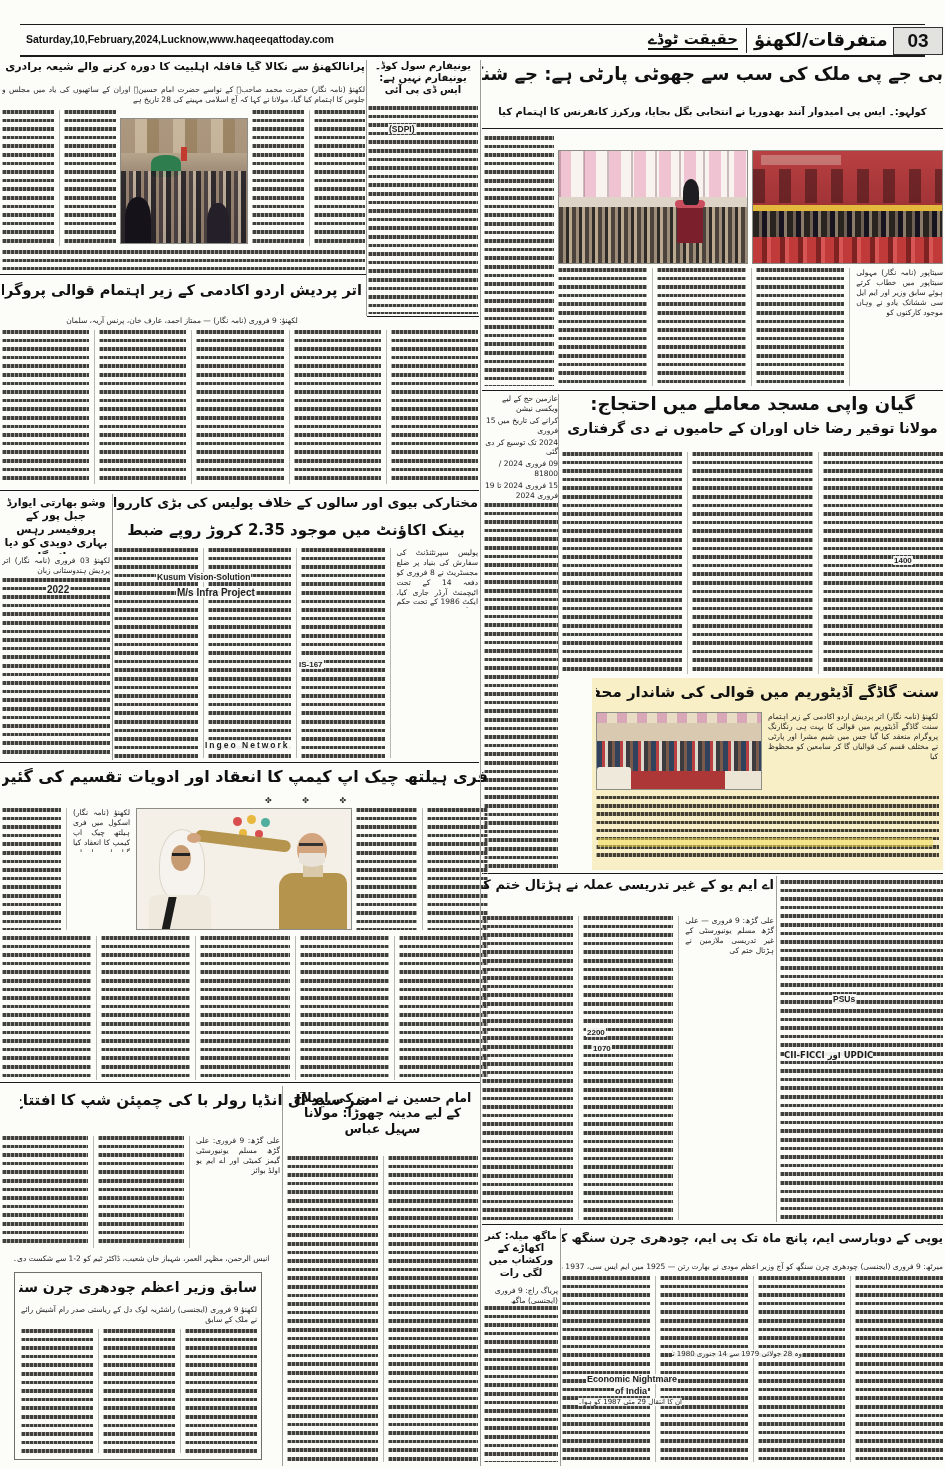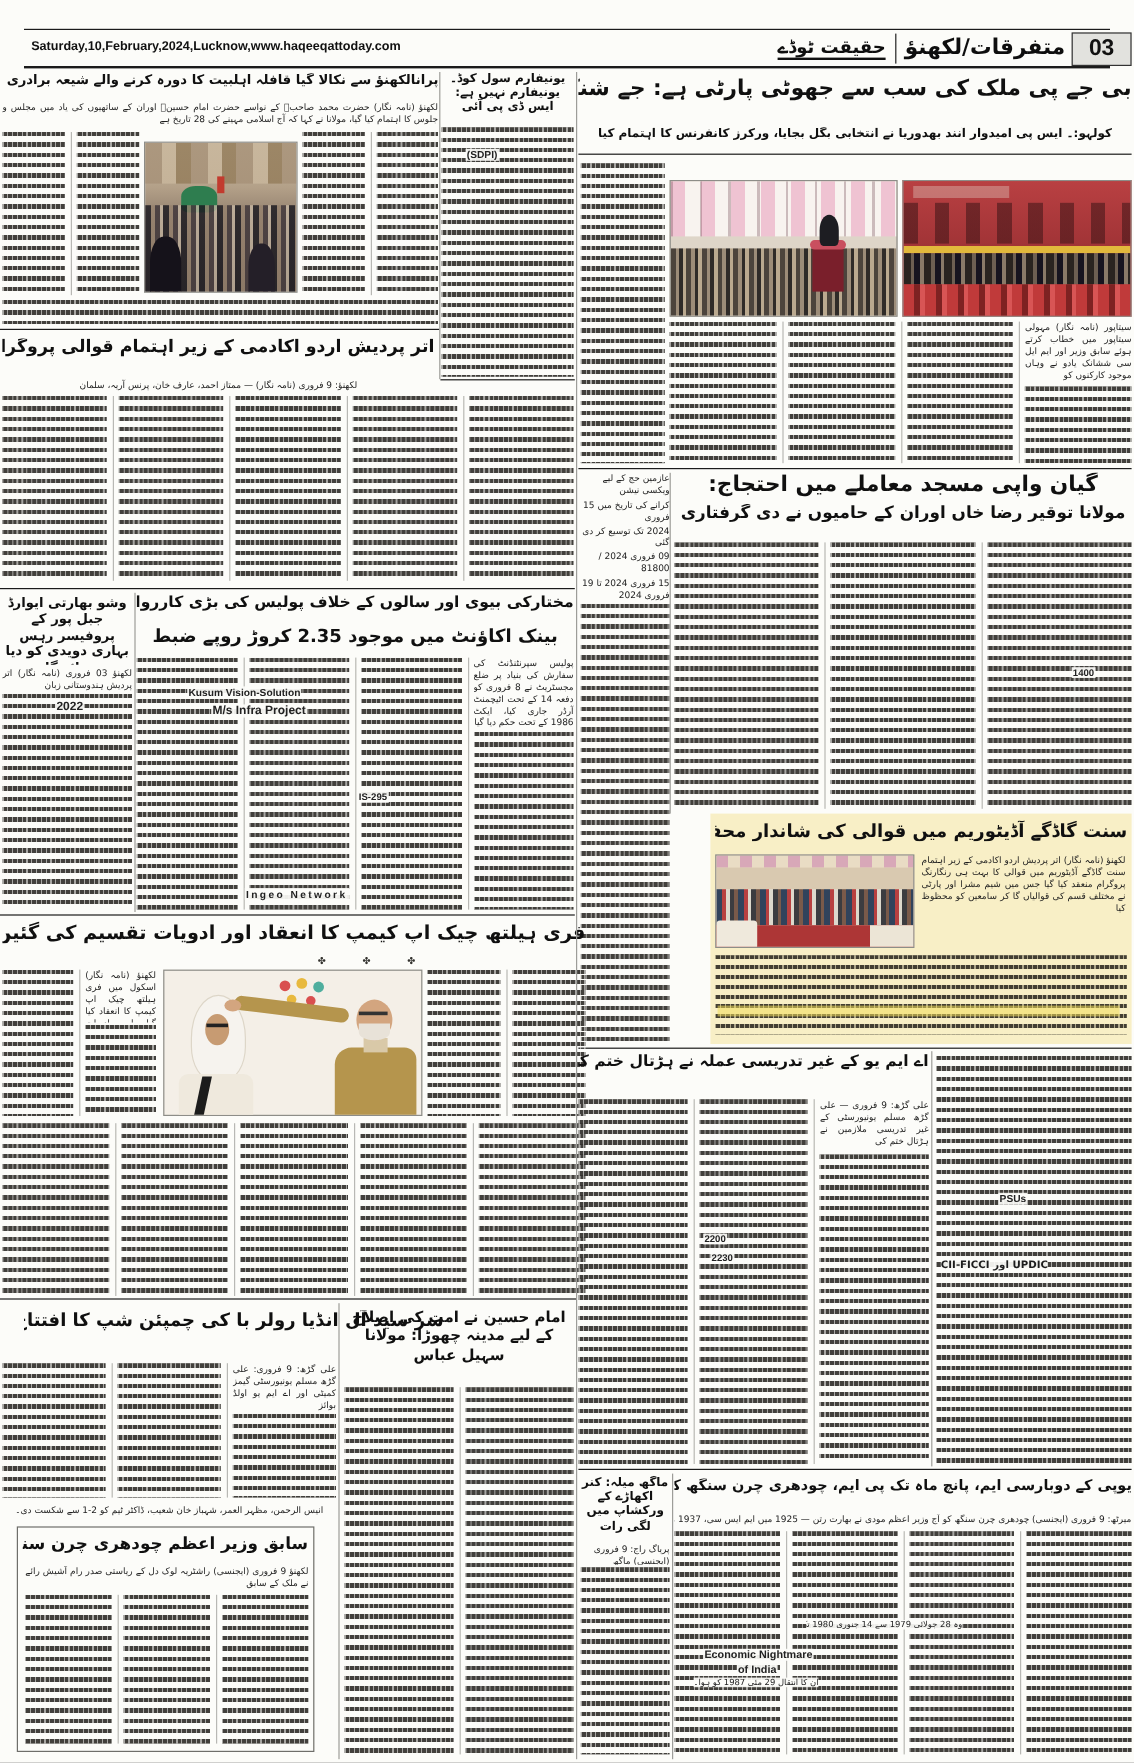--- a/index.html
+++ b/index.html
@@ -4,21 +4,21 @@
 <style>
   html,body{margin:0;padding:0;background:#8a8a8a;}
   #paper{position:relative;width:945px;height:1469px;margin:0 auto;background:#fcfcf9;
          font-family:"DejaVu Sans",sans-serif;color:#161616;overflow:hidden;}
   .abs{position:absolute;}
   .hl{direction:rtl;text-align:center;font-weight:bold;line-height:1.15;white-space:nowrap;overflow:hidden;color:#101010;}
   .hlw{direction:rtl;text-align:center;font-weight:bold;line-height:1.22;overflow:hidden;color:#101010;}
   .by{direction:rtl;font-size:7.5px;line-height:1.32;text-align:justify;color:#1d1d1d;overflow:hidden;}
   .byc{direction:rtl;font-size:7.5px;line-height:1.3;text-align:center;color:#1d1d1d;overflow:hidden;white-space:nowrap;}
   .cols{display:flex;gap:5px;direction:rtl;}
-  .col{flex:1;display:flex;flex-direction:column;gap:2px;border-left:1px solid #b8b8b4;padding-left:4px;min-width:0;}
+  .col{flex:1;display:flex;flex-direction:row;gap:2px;border-left:1px solid #b8b8b4;padding-left:4px;min-width:0;}
   .col:last-child{border-left:none;padding-left:0;}
   .sim{flex:1;opacity:.93;background-image:
        repeating-linear-gradient(90deg,rgba(252,252,249,.55) 0 1px,transparent 1px 4px),
        repeating-linear-gradient(180deg,#34322e 0 3.6px,transparent 3.6px 8.6px);}
   .simy{flex:1;opacity:.95;background-image:
        repeating-linear-gradient(90deg,rgba(248,239,198,.6) 0 1px,transparent 1px 4px),
        repeating-linear-gradient(180deg,#3a362c 0 3.4px,transparent 3.4px 8.2px);}
   .rh{position:absolute;background:#1b1b1b;height:1px;}
   .rv{position:absolute;background:#9d9d99;width:1px;}
   .tok{position:absolute;font-family:"Liberation Sans",sans-serif;color:#222;background:rgba(252,252,249,.92);
@@ -189,21 +189,21 @@
       </div>
     <div class="col">
         <div class="sim"></div>
       </div>
     <div class="col">
         <div class="sim"></div>
       </div>
   </div>
   <div class="tok" style="left:156px;top:572px;font-size:8.5px;">Kusum Vision-Solution</div>
   <div class="tok" style="left:176px;top:587px;font-size:10px;">M/s Infra Project</div>
-  <div class="tok" style="left:298px;top:660px;font-size:8px;">IS-295</div>
+  <div class="tok" style="left:298px;top:660px;font-size:8px;">IS-167</div>
   <div class="tok" style="left:204px;top:740px;font-size:8.5px;letter-spacing:2px;">Ingeo Network</div>
   <div class="rh" style="left:0;top:762px;width:479px;"></div>
 
   <div class="ybox" style="left:592px;top:678px;width:351px;height:192px;">
     <div class="hl" style="position:absolute;left:4px;top:6px;width:343px;font-size:15px;">سنت گاڈگے آڈیٹوریم میں قوالی کی شاندار محفل</div>
     <div class="ph" style="left:4px;top:34px;width:166px;height:78px;background:#e9dcc4;">
       <div class="phl" style="left:0;top:0;width:100%;height:10px;background:repeating-linear-gradient(90deg,#d8a8b8 0 10px,#e9dcc4 10px 20px);"></div>
       <div class="phl" style="left:0;top:10px;width:100%;height:18px;background:#d9c9b0;"></div>
       <div class="phl" style="left:0;top:28px;width:100%;height:30px;background:repeating-linear-gradient(90deg,#31435c 0 5px,#b84040 5px 8px,#ddd8cc 8px 11px,#3c3c40 11px 15px,#7a5a4a 15px 18px);"></div>
       <div class="phl" style="left:0;top:58px;width:100%;height:20px;background:#ad3636;"></div>
@@ -280,21 +280,21 @@
         <div class="sim"></div>
       </div>
     <div class="col">
         <div class="sim"></div>
       </div>
     <div class="col">
         <div class="sim"></div>
       </div>
   </div>
   <div class="tok" style="left:586px;top:1028px;font-size:8px;">2200</div>
-  <div class="tok" style="left:592px;top:1044px;font-size:8px;">2230</div>
+  <div class="tok" style="left:592px;top:1044px;font-size:8px;">1070</div>
   <div class="rv" style="left:776px;top:876px;height:346px;"></div>
 
   <div class="abs cols" style="left:780px;top:880px;width:163px;height:340px;">
     <div class="col">
         <div class="sim"></div>
       </div>
   </div>
   <div class="tok" style="left:832px;top:994px;font-size:8.5px;">PSUs</div>
   <div class="toku" style="left:784px;top:1050px;font-size:8.5px;font-weight:bold;">UPDIC اور CII-FICCI</div>
   <div class="rh" style="left:482px;top:1224px;width:461px;"></div>

